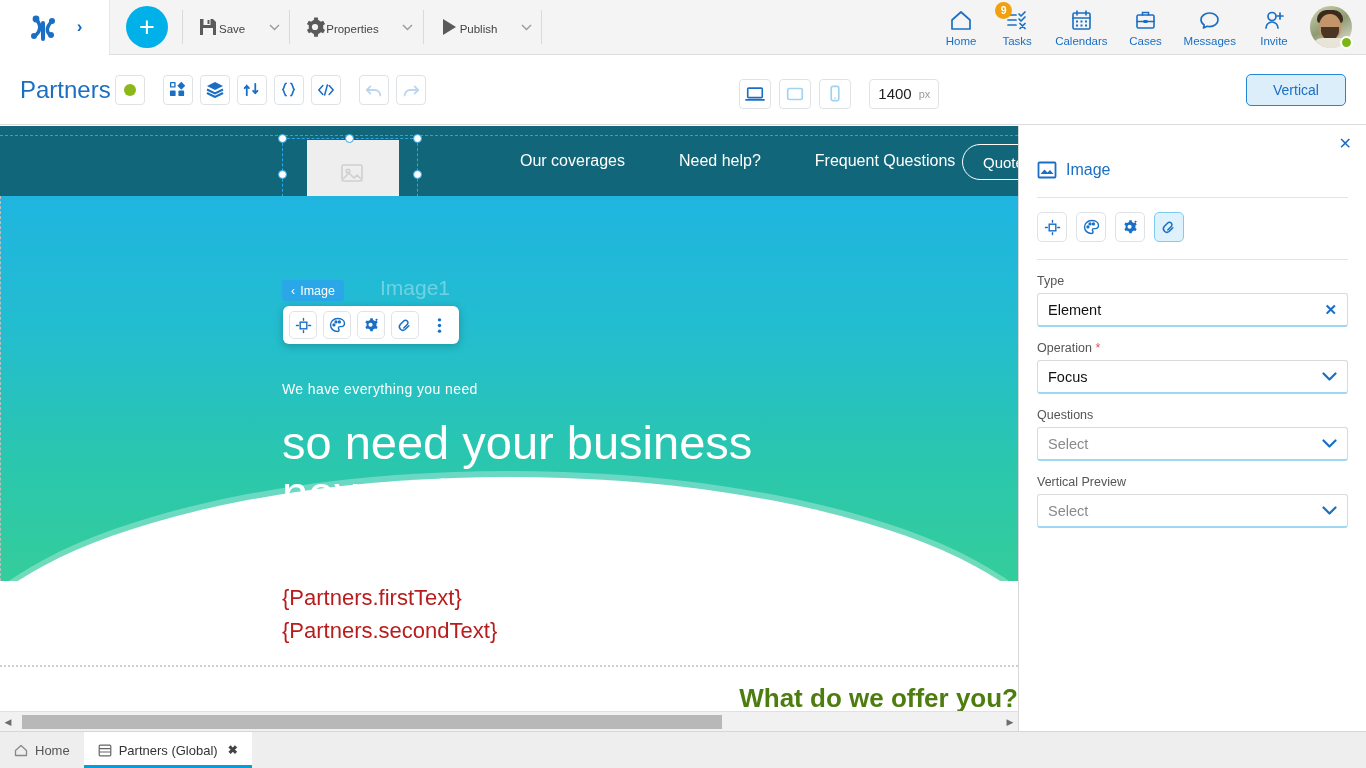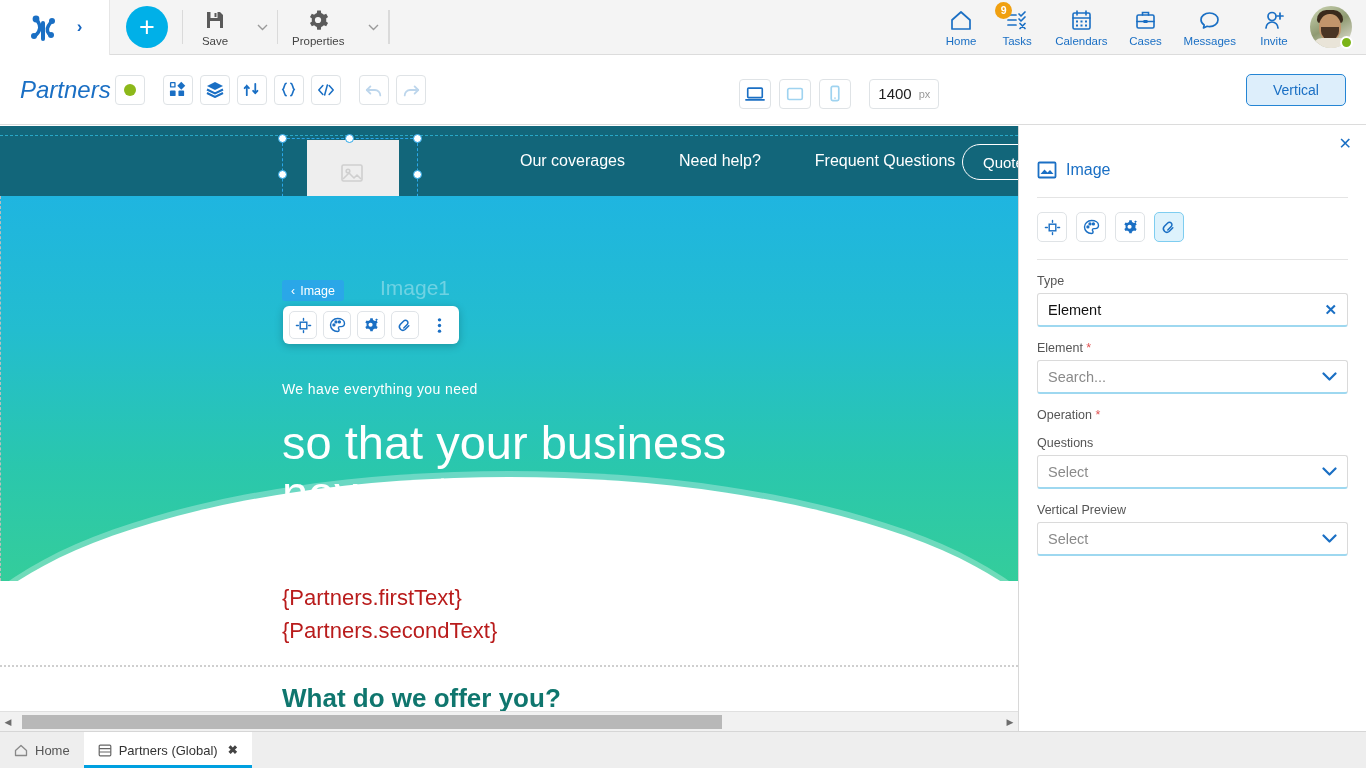--- a/index.html
+++ b/index.html
@@ -27,21 +27,21 @@
   .add-btn {
     width: 42px; height: 42px; border-radius: 50%;
     background: #00b0e8; margin-left: 16px; margin-right: 14px;
     display: flex; align-items: center; justify-content: center;
     color: #fff; font-size: 27px; line-height: 1; font-weight: 300;
     cursor: pointer; flex: none;
   }
   .tool-sep { width: 1px; height: 34px; background: #dadada; }
   .tool-group { display: flex; align-items: center; height: 55px; }
   .tool-item {
-    display: flex; flex-direction: column; align-items: center; justify-content: center;
+    display: flex; flex-direction: row; align-items: center; justify-content: center;
     padding: 0 14px; height: 55px; cursor: pointer; min-width: 64px;
   }
   .tool-item .ti-icon { height: 24px; display: flex; align-items: center; }
   .tool-item .ti-label { font-size: 11.5px; color: #444; margin-top: 3px; }
   .caret-btn {
     width: 30px; height: 55px; display: flex; align-items: center; justify-content: center;
     cursor: pointer; color: #9a9a9a; font-size: 11px;
   }
 
   .topbar-right { margin-left: auto; display: flex; align-items: center; height: 55px; padding-right: 8px; }
@@ -83,21 +83,21 @@
     position: absolute; right: -1px; bottom: -1px; width: 13px; height: 13px;
     border-radius: 50%; background: #7cb518; border: 2px solid #fff;
   }
 
   
   .pagebar {
     position: absolute; top: 55px; left: 0; width: 1366px; height: 70px;
     background: #fff; border-bottom: 1px solid #dcdcdc;
     display: flex; align-items: center; padding: 0 20px;
   }
-  .page-title { font-size: 24px; color: #1a6fc4; font-weight: normal; margin-right: 4px; font-style: italic; }
+  .page-title { font-size: 24px; color: #1a6fc4; font-weight: normal; margin-right: 4px; }
   .sq-btn {
     width: 30px; height: 30px; border: 1px solid #dfe3e6; border-radius: 4px;
     background: #fff; display: flex; align-items: center; justify-content: center;
     margin-right: 7px; cursor: pointer;
   }
   .sq-btn.dot-btn { margin-right: 18px; }
   .green-dot { width: 12px; height: 12px; border-radius: 50%; background: #8cb81a; }
   .sq-btn.gap { margin-left: 11px; }
   .device-grp { display: flex; align-items: flex-end; margin-left: auto; margin-top: 8px; }
   .dev-btn {
@@ -158,21 +158,21 @@
   }
   .hero-title {
     position: absolute; left: 282px; top: 222px; color: #fff;
     font-size: 47px; line-height: 1.06; font-weight: normal;
   }
   .hero-dash-left { position: absolute; left: 0; top: 0; bottom: 0; width: 0; border-left: 1px dashed #bdbdbd; }
 
   .white-sec { position: relative; background: #fff; padding-left: 282px; }
   .tok-line { font-size: 22px; color: #b91c1c; line-height: 1.5; }
   .dotted-div { border-top: 2px dotted #cfcfcf; margin: 18px 0 0 -282px; }
-  .offer-title { font-size: 26px; font-weight: bold; color: #0f766e; margin-top: 16px; }
+  .offer-title { font-size: 26px; font-weight: bold; color: #4d7c0f; margin-top: 16px; text-align: right; }
 
   
   .sel-box {
     position: absolute; left: 282px; top: 12px; width: 136px; height: 74px;
     border: 1px dashed #2aa7e8;
   }
   .sel-img {
     position: absolute; left: 24px; top: 1px; width: 92px; height: 68px;
     background: #eeeeee; display: flex; align-items: center; justify-content: center;
   }
@@ -316,20 +316,35 @@
       <span class="ti-label">Properties</span>
     </div>
     <div class="caret-btn">
       <svg width="11" height="7" viewBox="0 0 11 7">
           <path d="M1 1l4.5 4.5L10 1" stroke="#9a9a9a" stroke-width="1.4" fill="none"></path>
         </svg>
     </div>
   </div>
 
   <div class="tool-sep"></div>
+  <div class="tool-group">
+    <div class="tool-item">
+      <span class="ti-icon">
+        <svg width="22" height="22" viewBox="0 0 22 22">
+            <path d="M5 3l13 8-13 8z" fill="#5a5a5a"></path>
+          </svg>
+      </span>
+      <span class="ti-label">Publish</span>
+    </div>
+    <div class="caret-btn">
+      <svg width="11" height="7" viewBox="0 0 11 7">
+          <path d="M1 1l4.5 4.5L10 1" stroke="#9a9a9a" stroke-width="1.4" fill="none"></path>
+        </svg>
+    </div>
+  </div>
   <div class="tool-sep"></div>
 
   <div class="topbar-right">
     <div class="nav-item">
       <span class="ni-icon">
         <svg width="24" height="22" viewBox="0 0 24 22" fill="none" stroke="#1a6fc4" stroke-width="1.7">
           <path d="M3 11L12 3l9 8v9H3v-9z" stroke-linejoin="round"></path>
         </svg>
       </span>
       <span class="ni-label">Home</span>
@@ -599,21 +614,21 @@
             <circle cx="2.5" cy="3" r="1.8"></circle>
               <circle cx="2.5" cy="9" r="1.8"></circle>
               <circle cx="2.5" cy="15" r="1.8"></circle>
           </svg>
         </span>
       </div>
     </div>
 
     <div class="hero-kicker">We have everything you need</div>
     <div class="hero-title">
-      <div>so that your business</div>
+      <div>so need your business</div>
       <div>never stops</div>
     </div>
 
     <div class="wave-light"></div>
     <div class="wave"></div>
   </div>
 
   <div class="white-sec">
     <div class="tok-line">{Partners.firstText}</div>
     <div class="tok-line">{Partners.secondText}</div>
@@ -688,37 +703,32 @@
   <div class="field">
     <div class="field-label">Type</div>
     <div class="ctl">
       <span class="val">Element</span>
       <span class="tail">
           <span class="x-blue">✕</span>
         </span>
     </div>
   </div>
 
+
   <div class="field">
     <div class="field-label">
-      <span>Element</span><span class="req"> *</span>
+      <span>Operation</span><span class="req"> *</span>
     </div>
     <div class="ctl">
-      <span class="ph">Search...</span>
+      <span class="val">Focus</span>
       <span class="tail">
         <svg width="15" height="10" viewBox="0 0 15 10">
             <path d="M1.5 1.5L7.5 7.5l6-6" stroke="#1a6fc4" stroke-width="2.2" fill="none" stroke-linecap="round" stroke-linejoin="round"></path>
           </svg>
       </span>
-    </div>
-  </div>
-
-  <div class="field">
-    <div class="field-label">
-      <span>Operation</span><span class="req"> *</span>
     </div>
   </div>
 
   <div class="field">
     <div class="field-label">Questions</div>
     <div class="ctl">
       <span class="ph">Select</span>
       <span class="tail">
         <svg width="15" height="10" viewBox="0 0 15 10">
             <path d="M1.5 1.5L7.5 7.5l6-6" stroke="#1a6fc4" stroke-width="2.2" fill="none" stroke-linecap="round" stroke-linejoin="round"></path>

